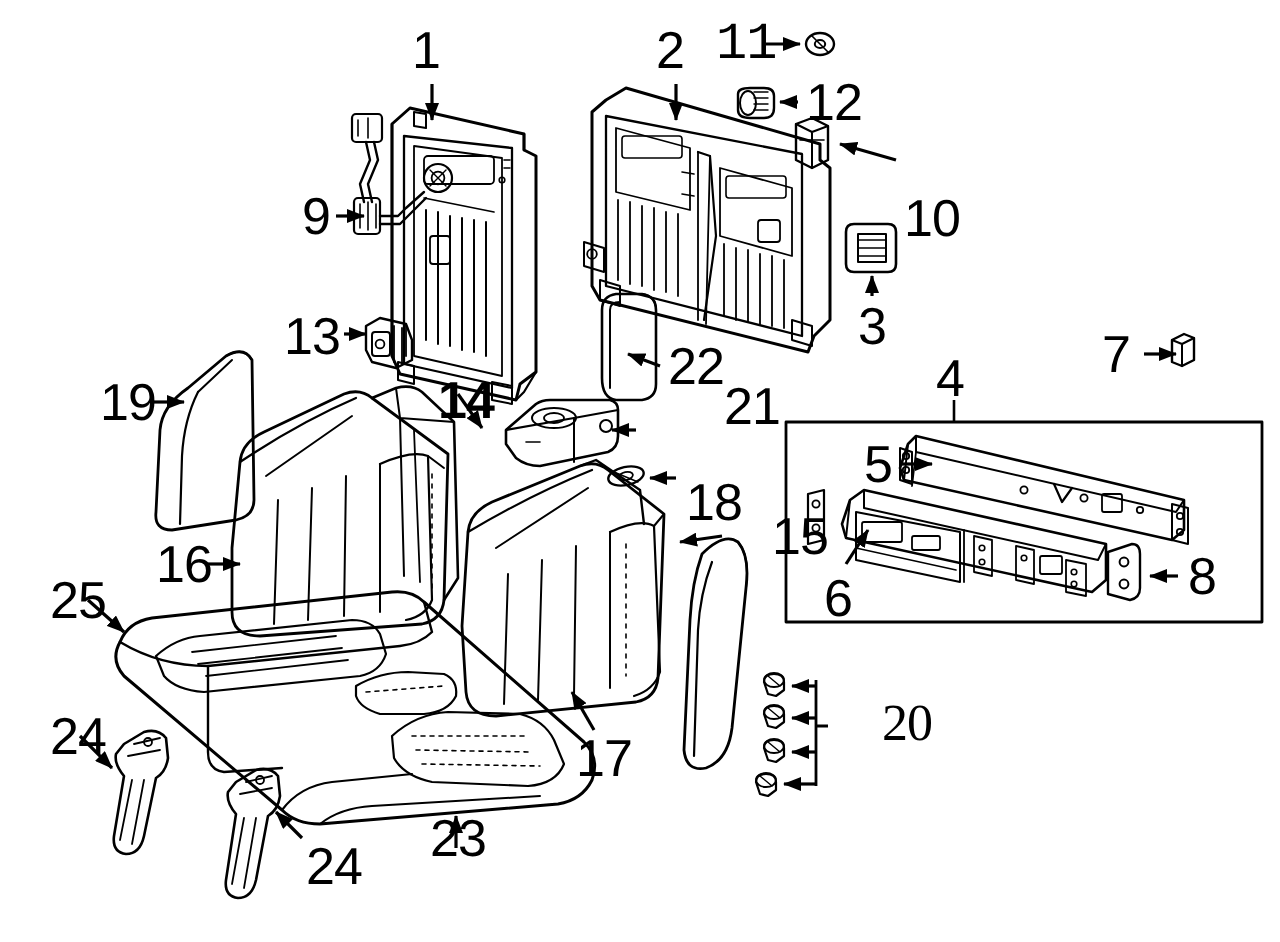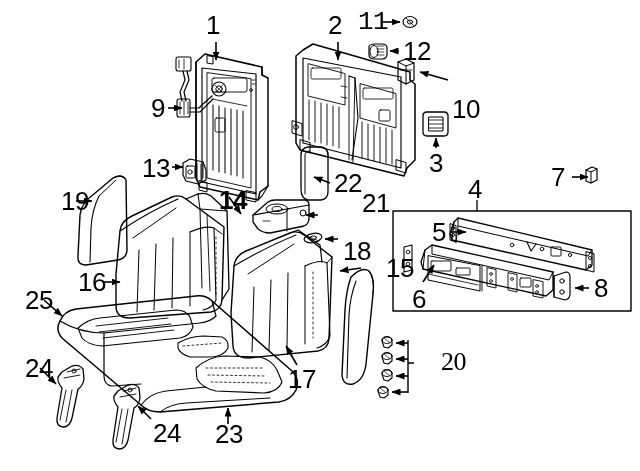--- a/index.html
+++ b/index.html
@@ -347,22 +347,22 @@
 <div class="callout" style="left:151px;top:95px;">9</div>
 <div class="callout" style="left:452px;top:68px;margin-top:28px;">10</div>
 <div class="callout" style="left:358px;top:9px;font-family:Liberation Mono, monospace;">11</div>
 <div class="callout" style="left:403px;top:38px;">12</div>
 <div class="callout" style="left:142px;top:155px;">13</div>
 <div class="callout" style="left:219px;top:187px;font-weight:bold;">14</div>
 <div class="callout" style="left:364px;top:255px;margin-left:22px;">15</div>
 <div class="callout" style="left:78px;top:269px;text-align:right;">16</div>
 <div class="callout" style="left:288px;top:366px;">17</div>
 <div class="callout" style="left:343px;top:226px;margin-top:12px;">18</div>
-<div class="callout" style="left:61px;top:188px;text-align:center;">19</div>
+<div class="callout" style="left:50px;top:188px;text-align:center;">19</div>
 <div class="callout" style="left:441px;top:349px;font-family:Liberation Serif, serif;">20</div>
 <div class="callout" style="left:322px;top:190px;margin-left:40px;">21</div>
 <div class="callout" style="left:334px;top:170px;">22</div>
-<div class="callout" style="left:215px;top:421px;">23</div>
+<div class="callout" style="left:215px;top:406px;">23</div>
 <div class="callout" style="left:25px;top:355px;">24</div>
 <div class="callout" style="left:153px;top:420px;">24</div>
 <div class="callout" style="left:25px;top:287px;">25</div>
 
 </div>
 
 </body></html>

